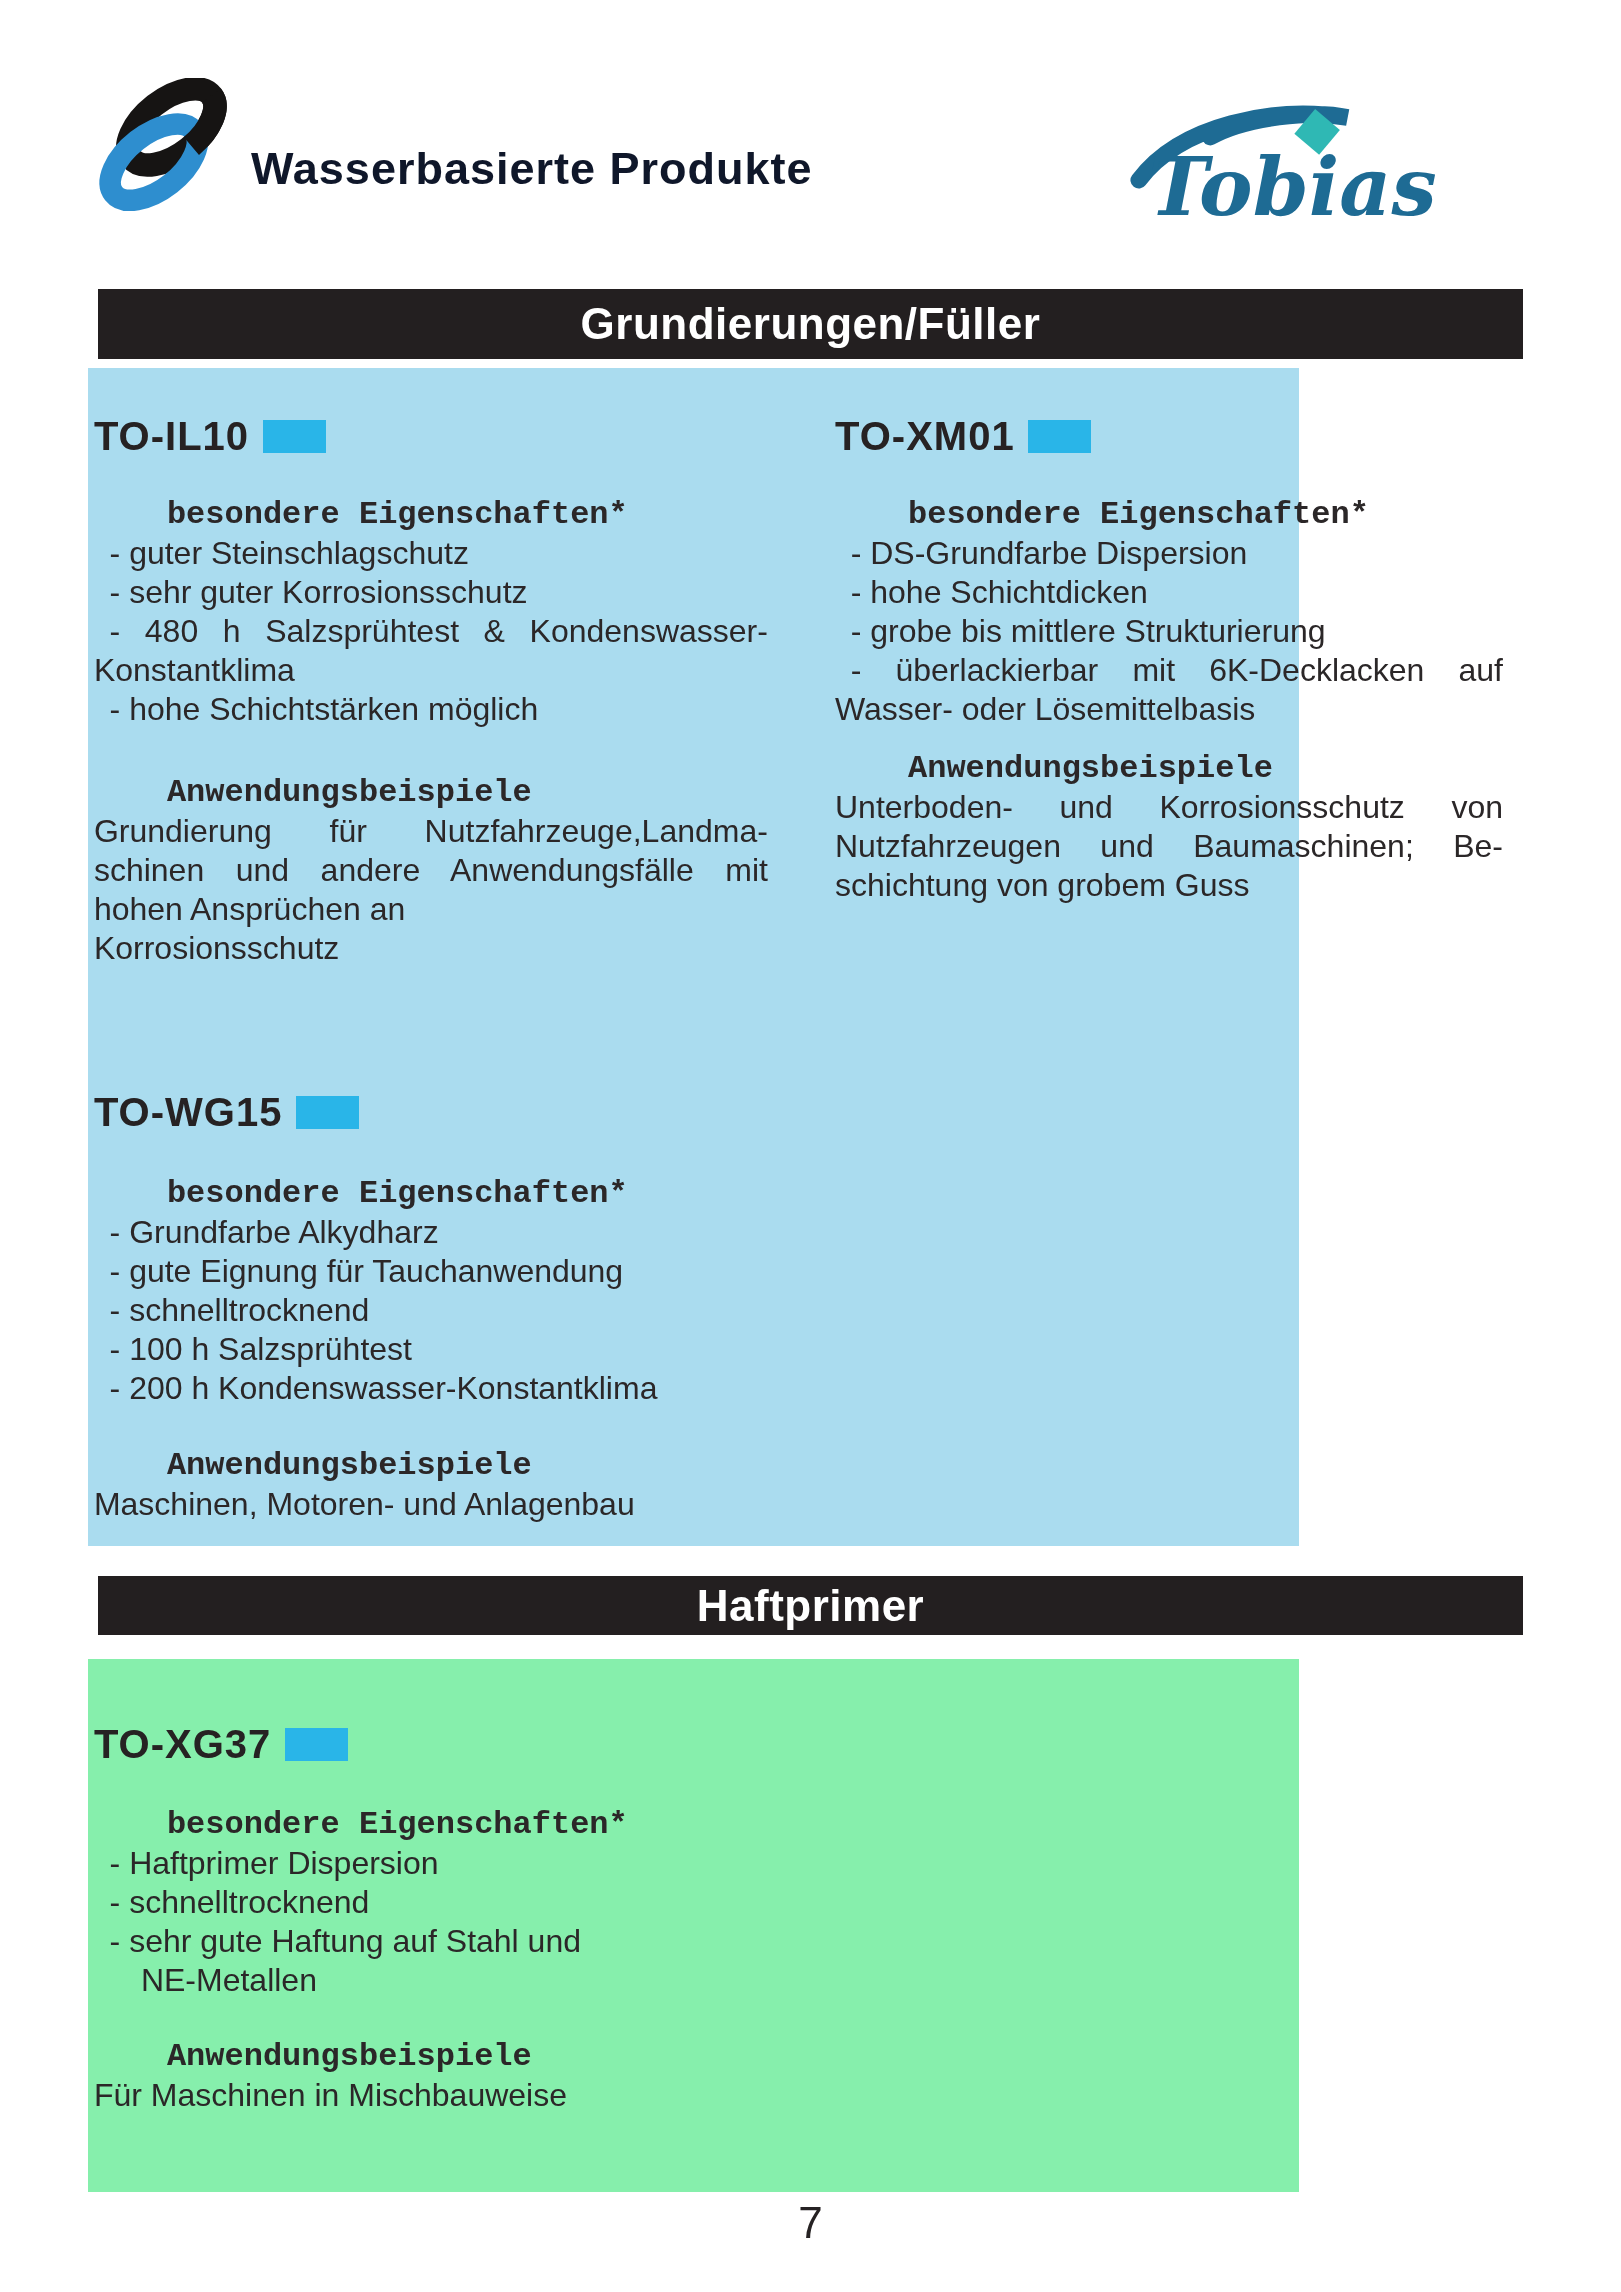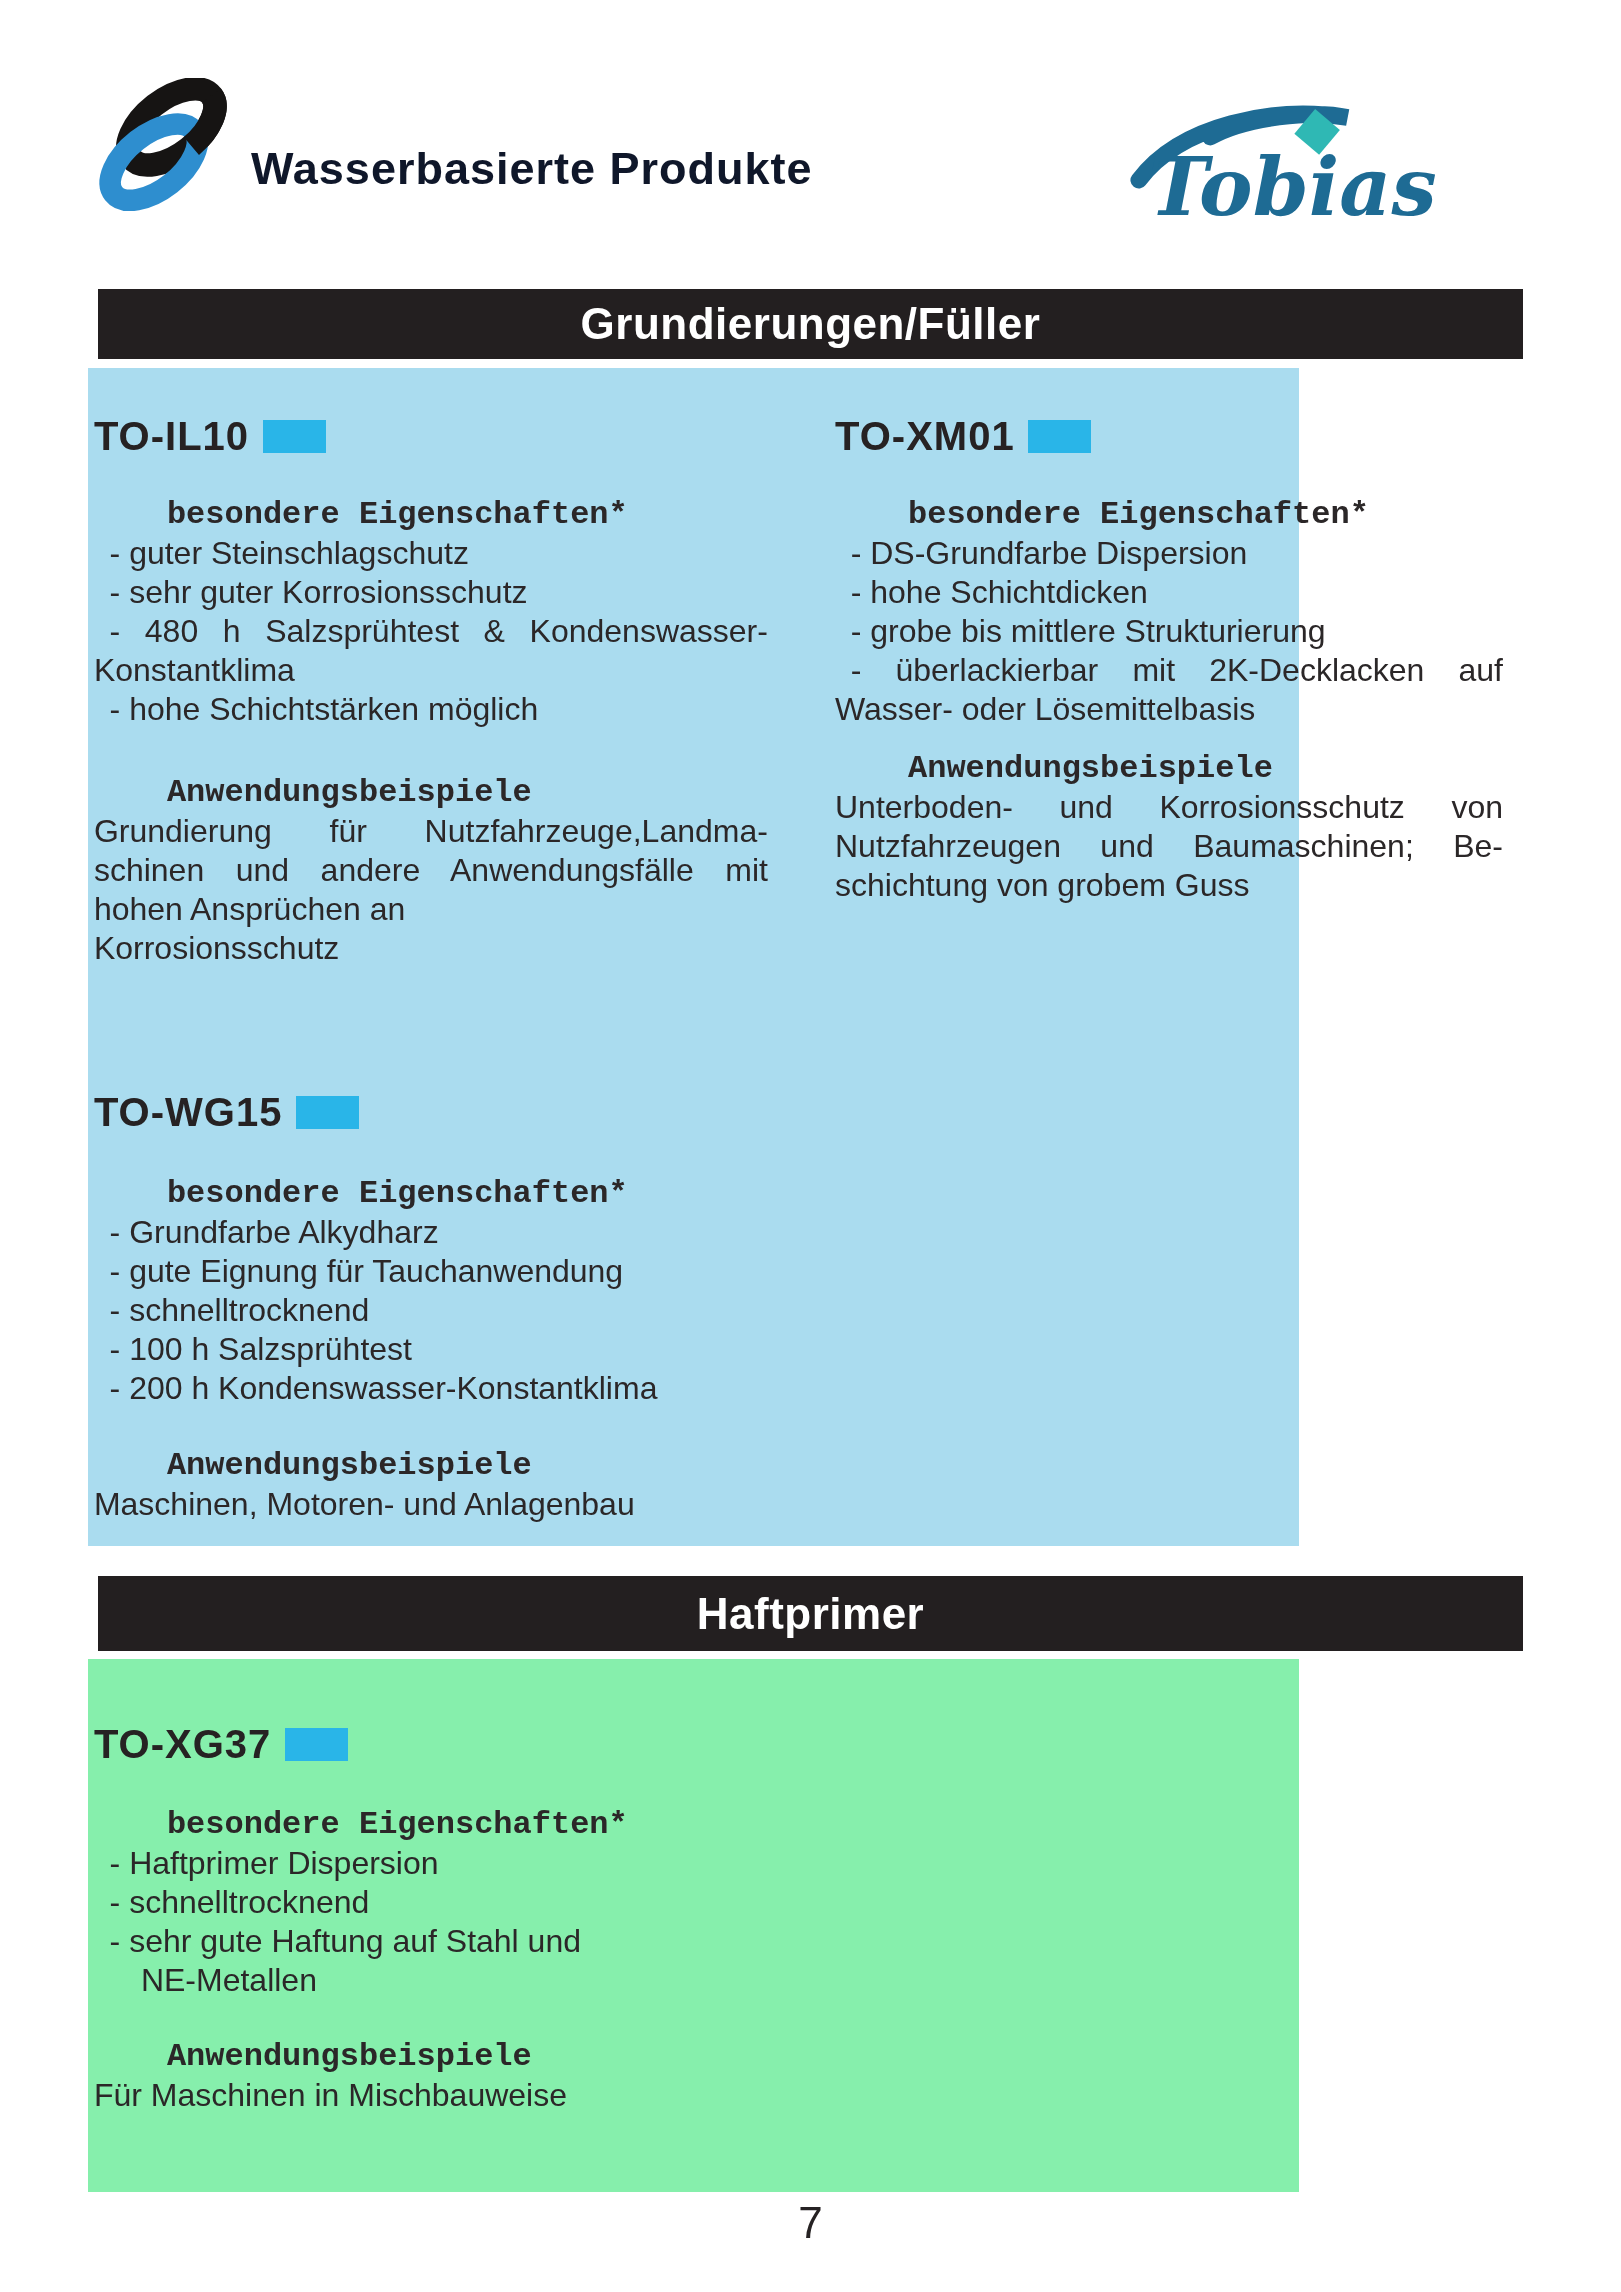--- a/index.html
+++ b/index.html
@@ -20,21 +20,21 @@
   }
   #tobias-logo{position:absolute;left:1127px;top:90px;width:338px;height:149px;}
   
   .banner{
     position:absolute;left:98px;width:1425px;
     background:#231f20;color:#ffffff;
     display:flex;align-items:center;justify-content:center;
     font-weight:bold;font-size:44px;letter-spacing:0.5px;
   }
   #banner-grund{top:289px;height:70px;justify-content:center;}
-  #banner-haft{top:1576px;height:75px;}
+  #banner-haft{top:1576px;height:59px;}
   
   .secbox{position:absolute;left:88px;width:1211px;}
   #sec-grund{top:368px;height:1178px;background:#aadcef;}
   #sec-haft{top:1659px;height:533px;background:#86efac;}
   
   .prod{position:absolute;font-size:32px;line-height:39px;}
   .prod .code-row{height:49px;display:flex;align-items:center;gap:13.7px;}
   .prod .code{font-size:40px;font-weight:bold;letter-spacing:1px;color:#262223;white-space:nowrap;}
   .swatch{width:63px;height:33px;background:#29b5e8;}
   .h-sub{font-weight:bold;text-indent:73px;line-height:39px;font-family:Liberation Mono, monospace;}
@@ -104,21 +104,21 @@
 
     <div class="prod" id="p-xm01">
       <div class="code-row">
         <span class="code">TO-XM01</span>
         <span class="swatch"></span>
       </div>
       <div class="h-sub h-eig">besondere Eigenschaften*</div>
       <div class="ln b">- DS-Grundfarbe Dispersion</div>
       <div class="ln b">- hohe Schichtdicken</div>
       <div class="ln b">- grobe bis mittlere Strukturierung</div>
-      <div class="ln b j">- überlackierbar mit 2K-Decklacken auf</div>
+      <div class="ln b j">- überlackierbar mit 6K-Decklacken auf</div>
       <div class="ln">Wasser- oder Lösemittelbasis</div>
       <div class="h-sub aw-xm01">Anwendungsbeispiele</div>
       <div class="ln j">Unterboden- und Korrosionsschutz von</div>
       <div class="ln j">Nutzfahrzeugen und Baumaschinen; Be-</div>
       <div class="ln">schichtung von grobem Guss</div>
     </div>
 
     <div class="prod" id="p-wg15">
       <div class="code-row">
         <span class="code">TO-WG15</span>

